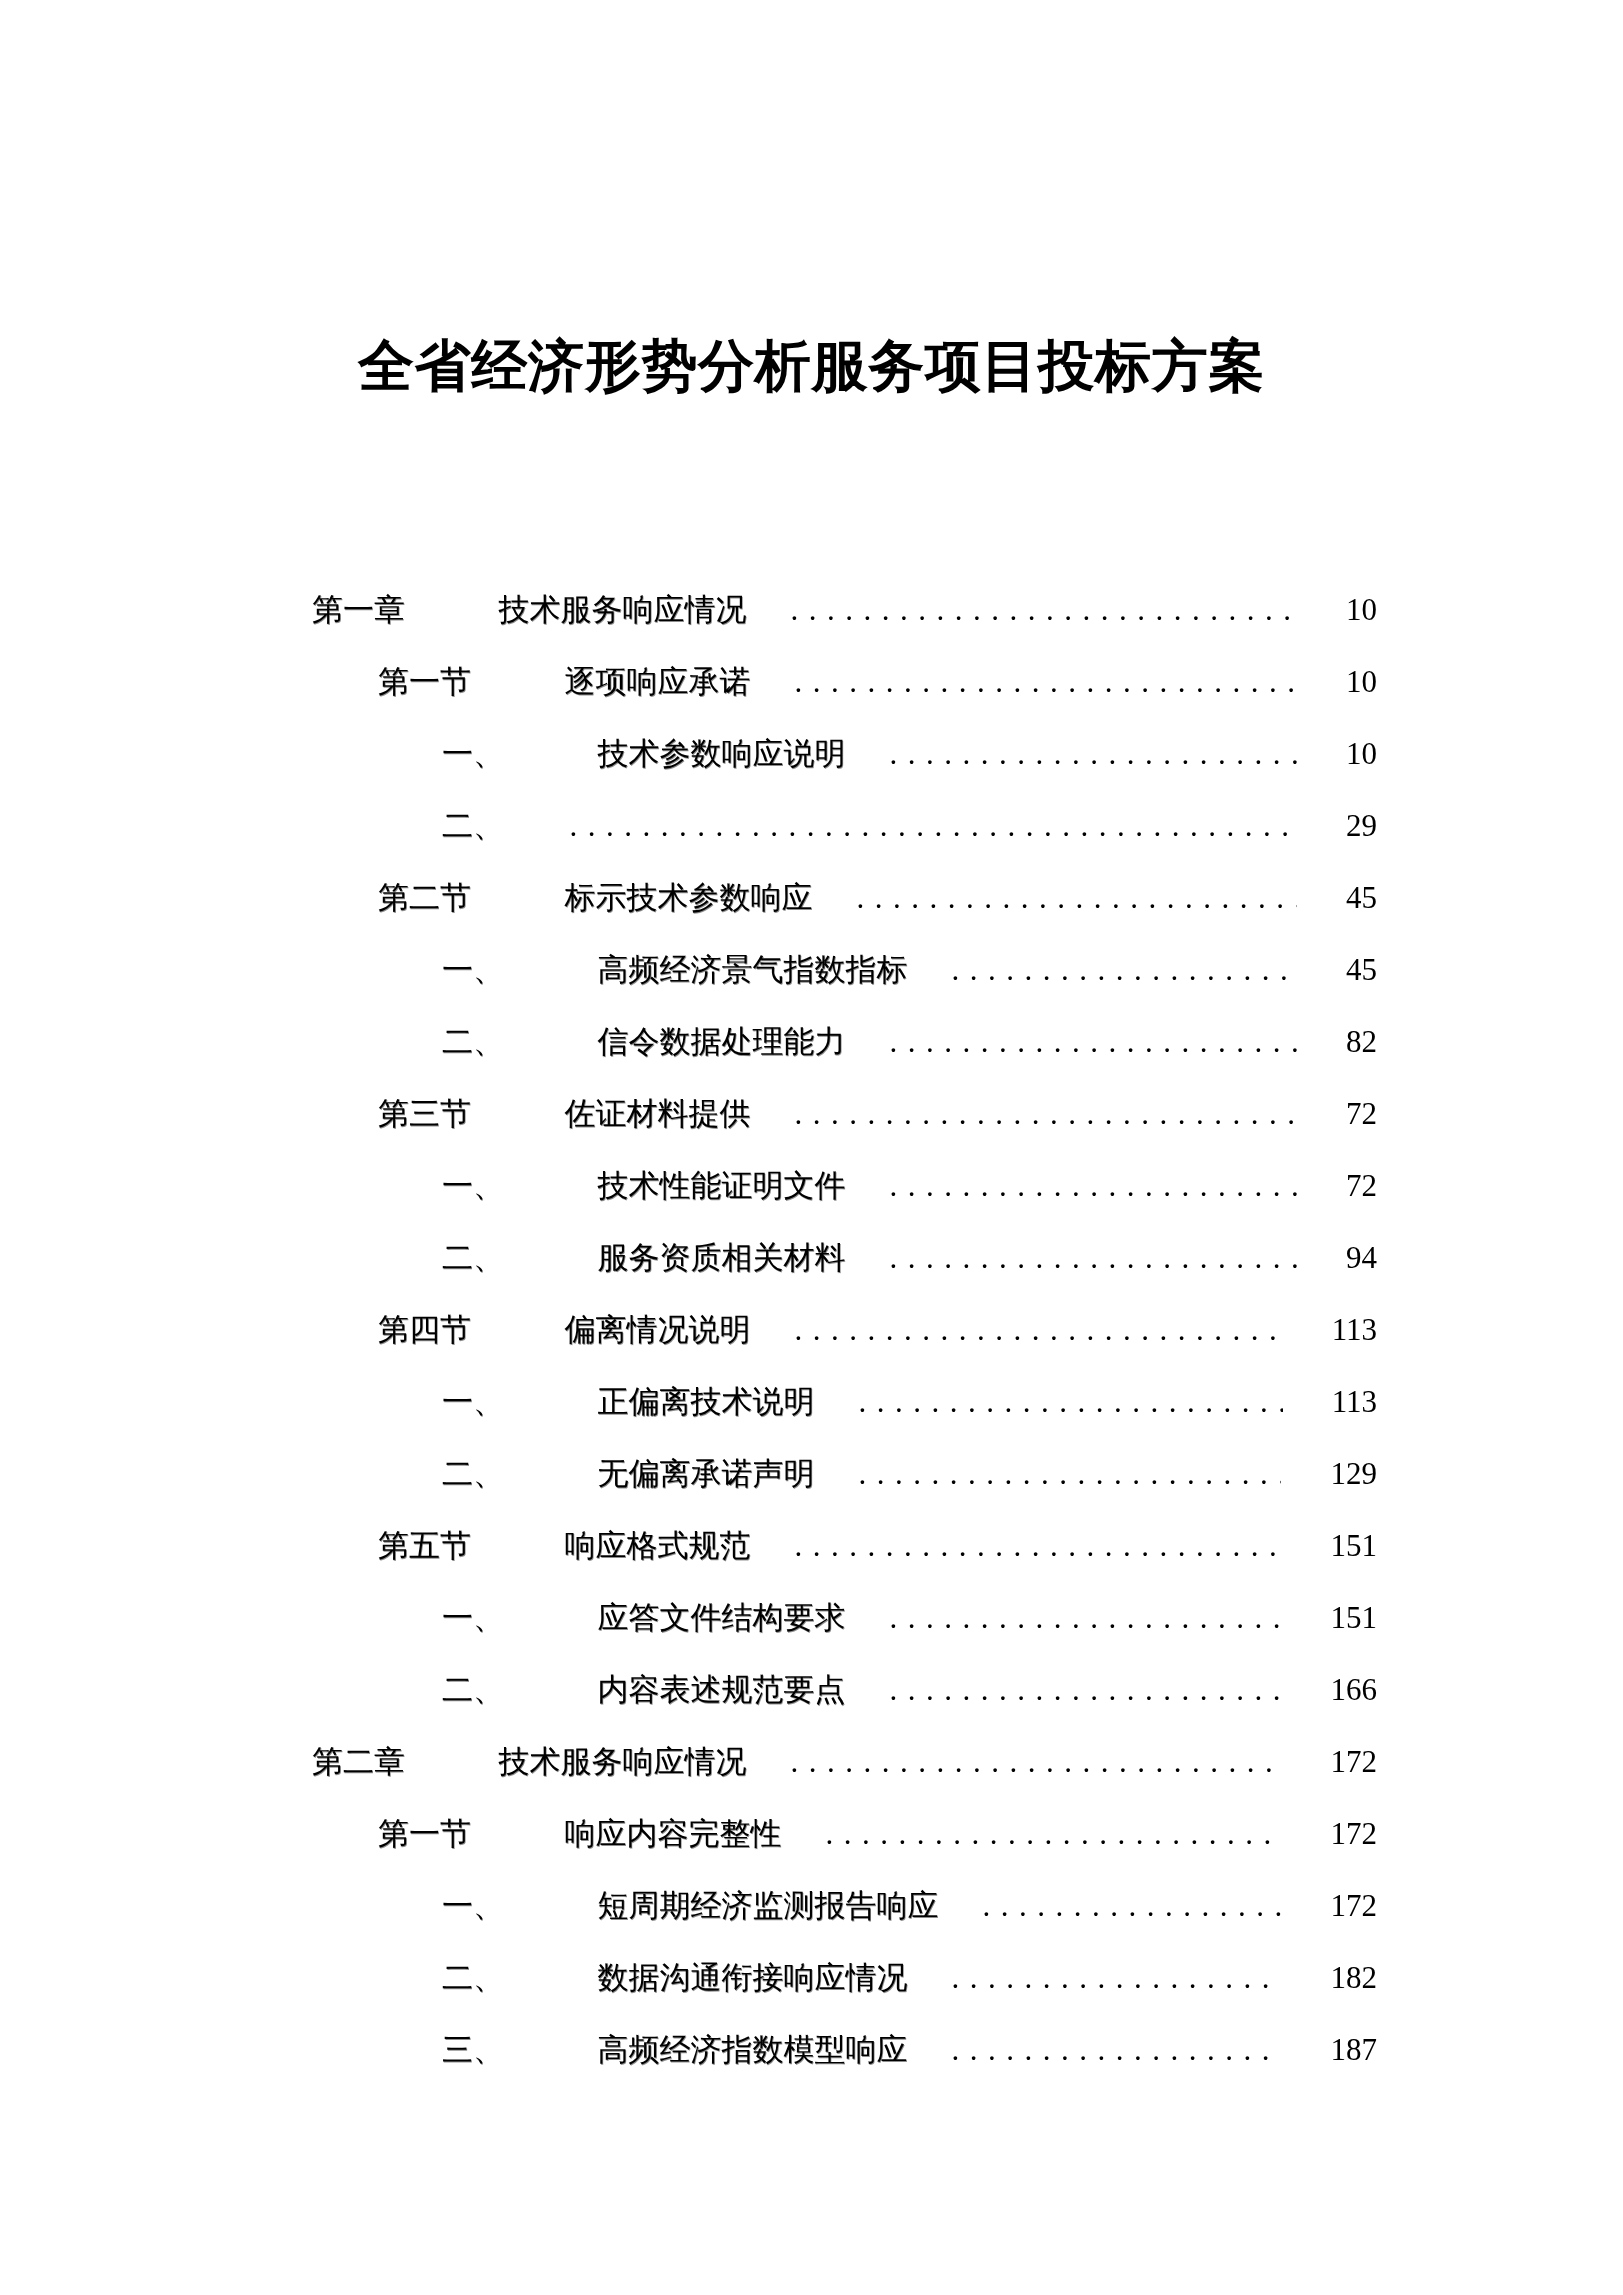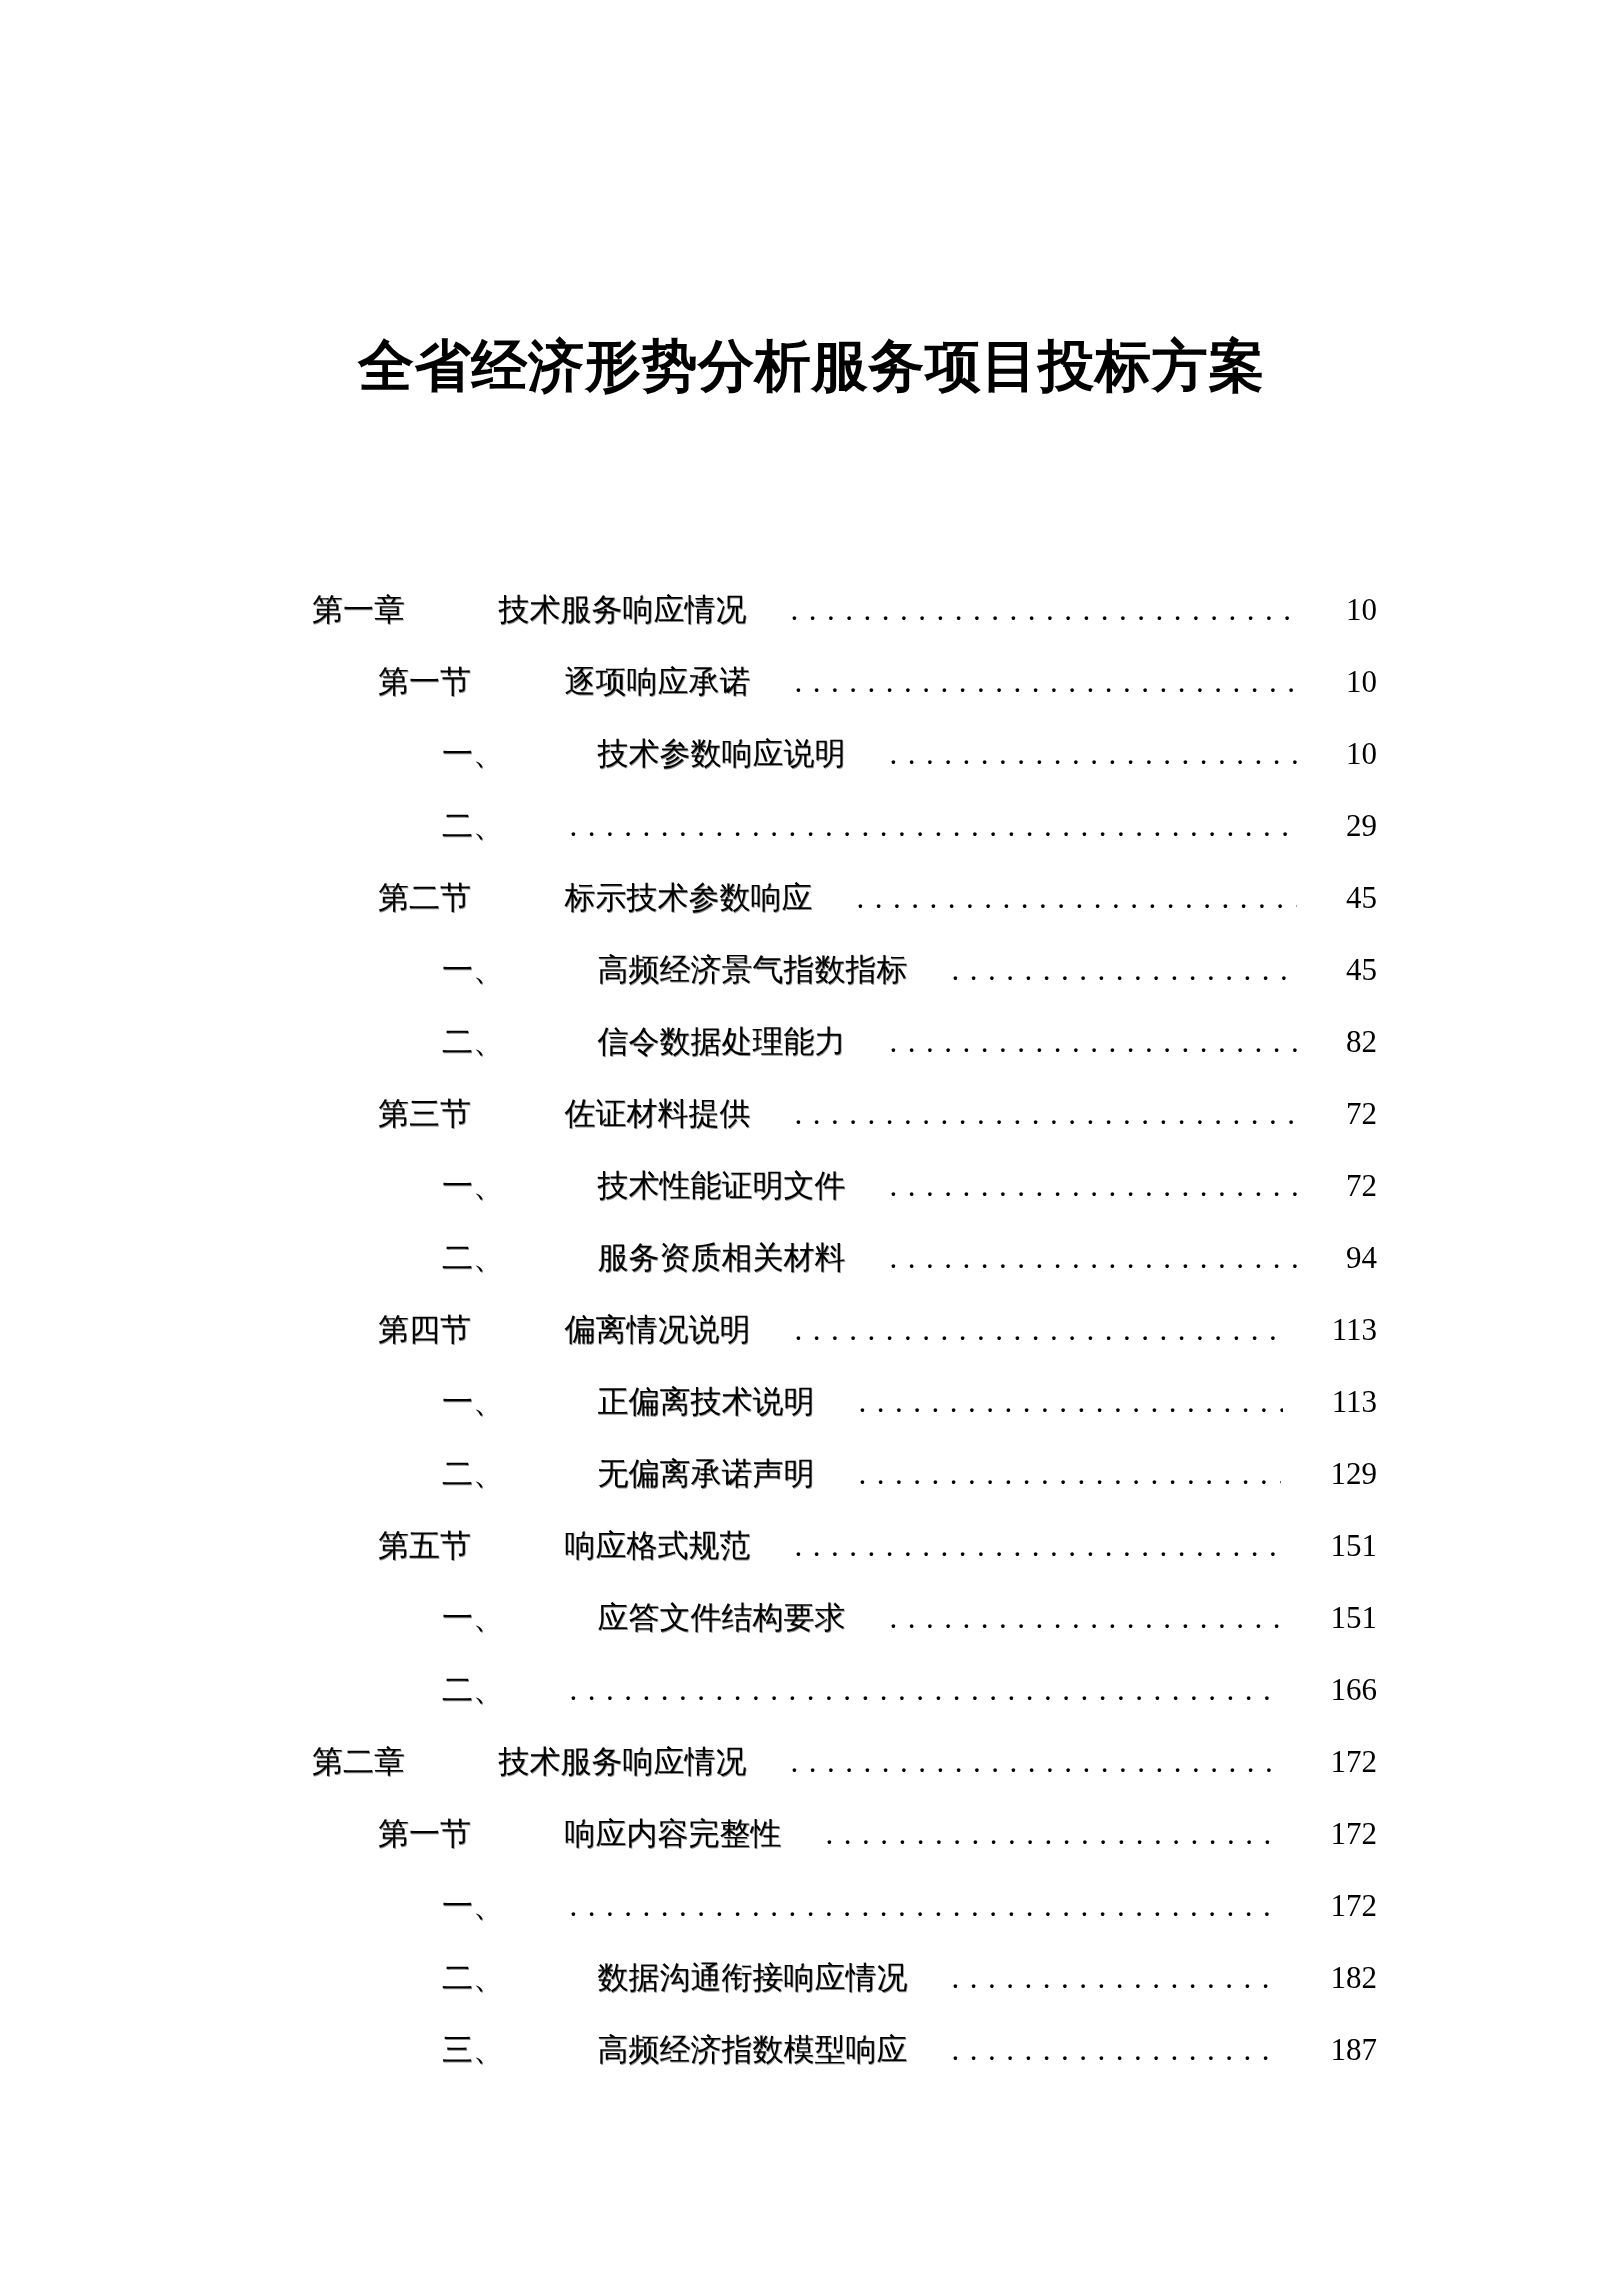--- a/index.html
+++ b/index.html
@@ -161,37 +161,39 @@
         <span class="pagenum">151</span>
       </div>
       <div class="toc-row lv3">
         <span class="prefix">一、</span>
         <span class="entry-title">应答文件结构要求</span>
         <span class="leader">................................................................................</span>
         <span class="pagenum">151</span>
       </div>
       <div class="toc-row lv3">
         <span class="prefix">二、</span>
+        <span class="entry-title">内容表述规范要点</span>
         <span class="leader">................................................................................</span>
         <span class="pagenum">166</span>
       </div>
       <div class="toc-row lv1">
         <span class="prefix">第二章</span>
         <span class="entry-title">技术服务响应情况</span>
         <span class="leader">................................................................................</span>
         <span class="pagenum">172</span>
       </div>
       <div class="toc-row lv2">
         <span class="prefix">第一节</span>
         <span class="entry-title">响应内容完整性</span>
         <span class="leader">................................................................................</span>
         <span class="pagenum">172</span>
       </div>
       <div class="toc-row lv3">
         <span class="prefix">一、</span>
+        <span class="entry-title">短周期经济监测报告响应</span>
         <span class="leader">................................................................................</span>
         <span class="pagenum">172</span>
       </div>
       <div class="toc-row lv3">
         <span class="prefix">二、</span>
         <span class="entry-title">数据沟通衔接响应情况</span>
         <span class="leader">................................................................................</span>
         <span class="pagenum">182</span>
       </div>
       <div class="toc-row lv3">

